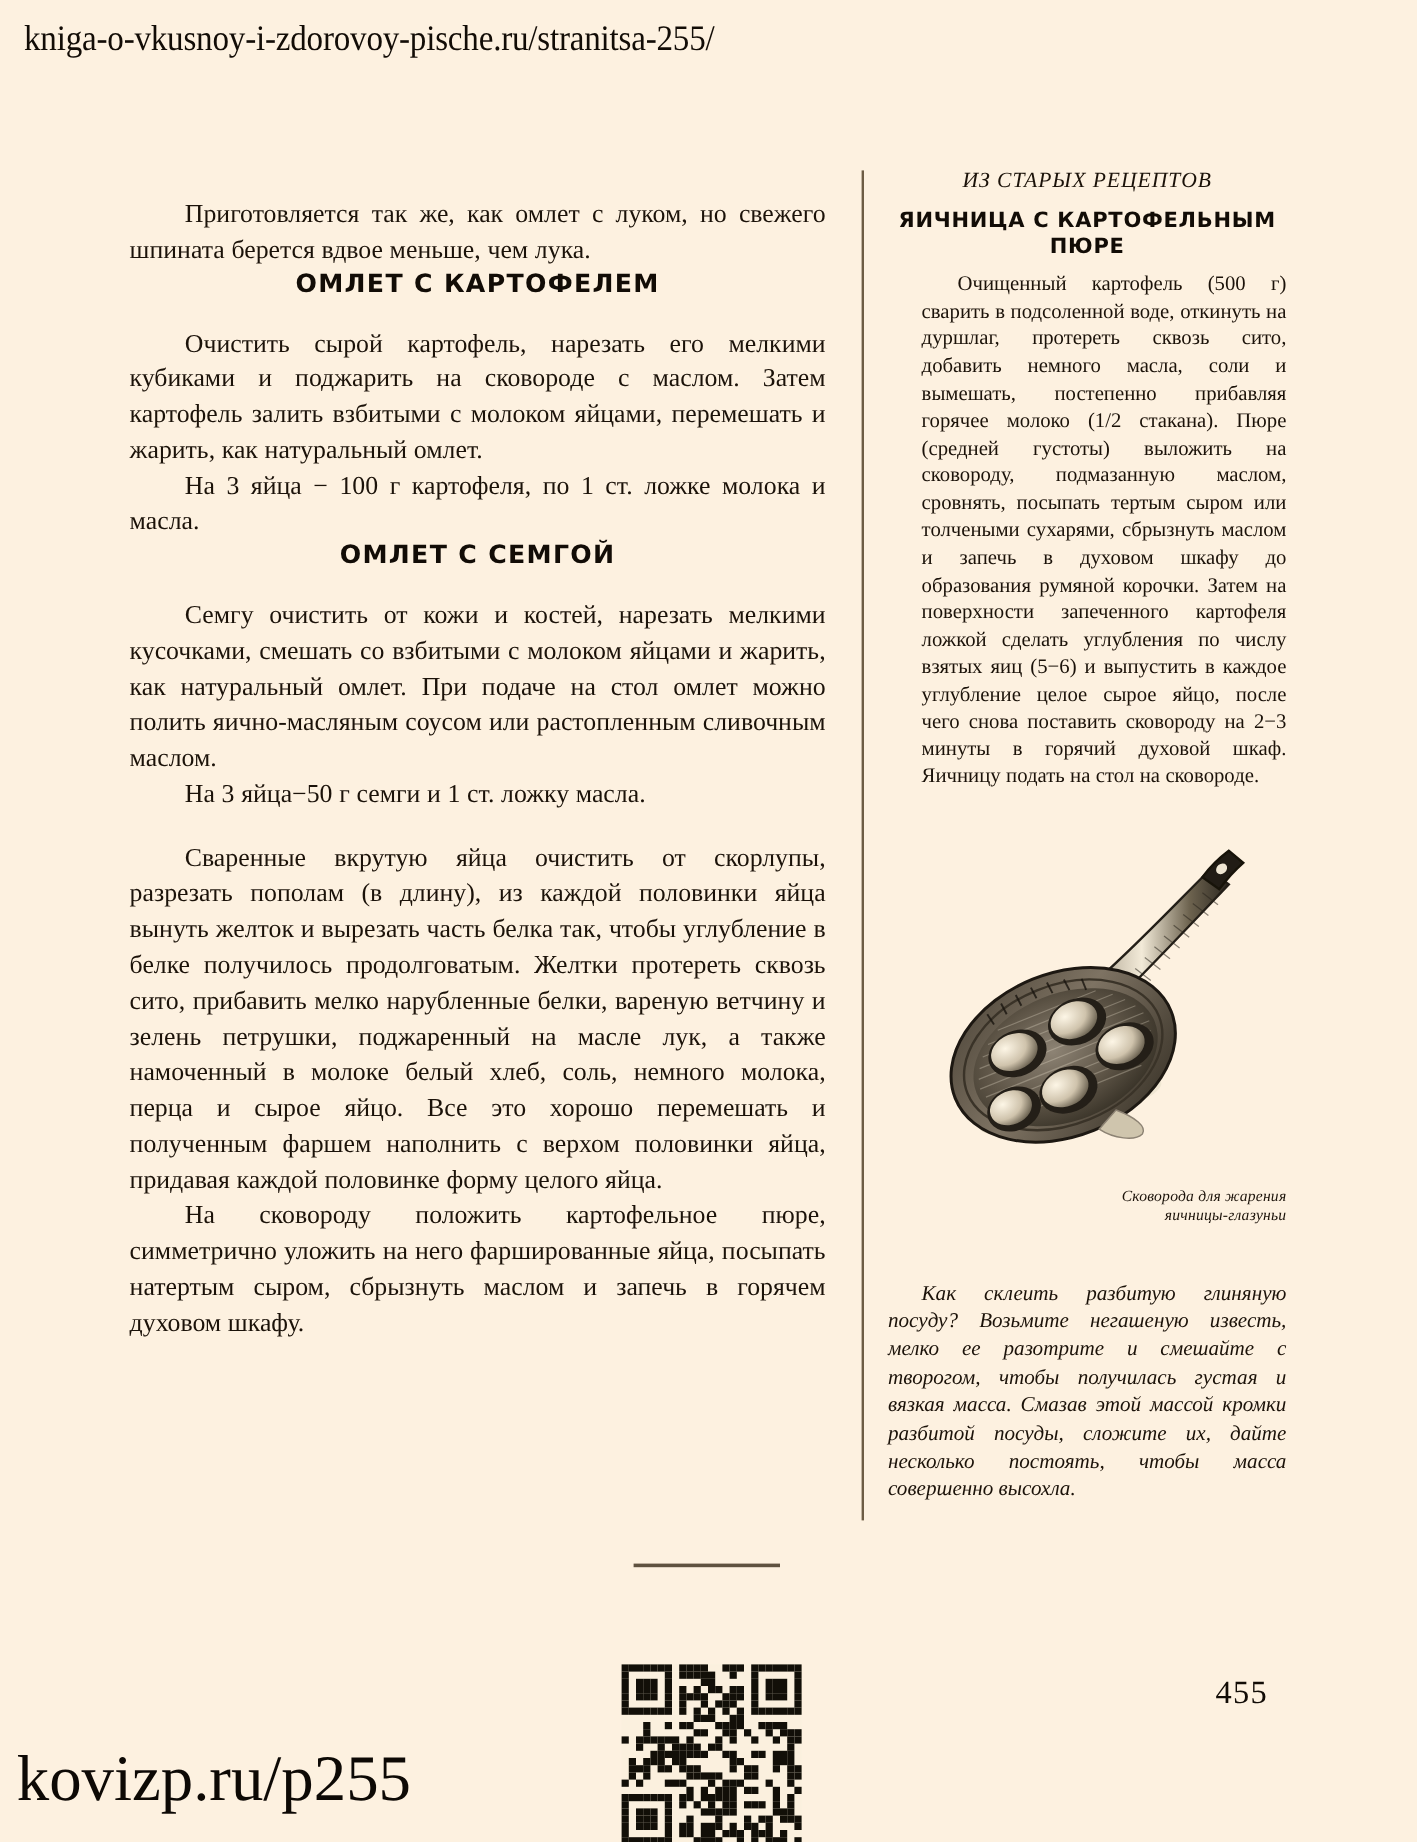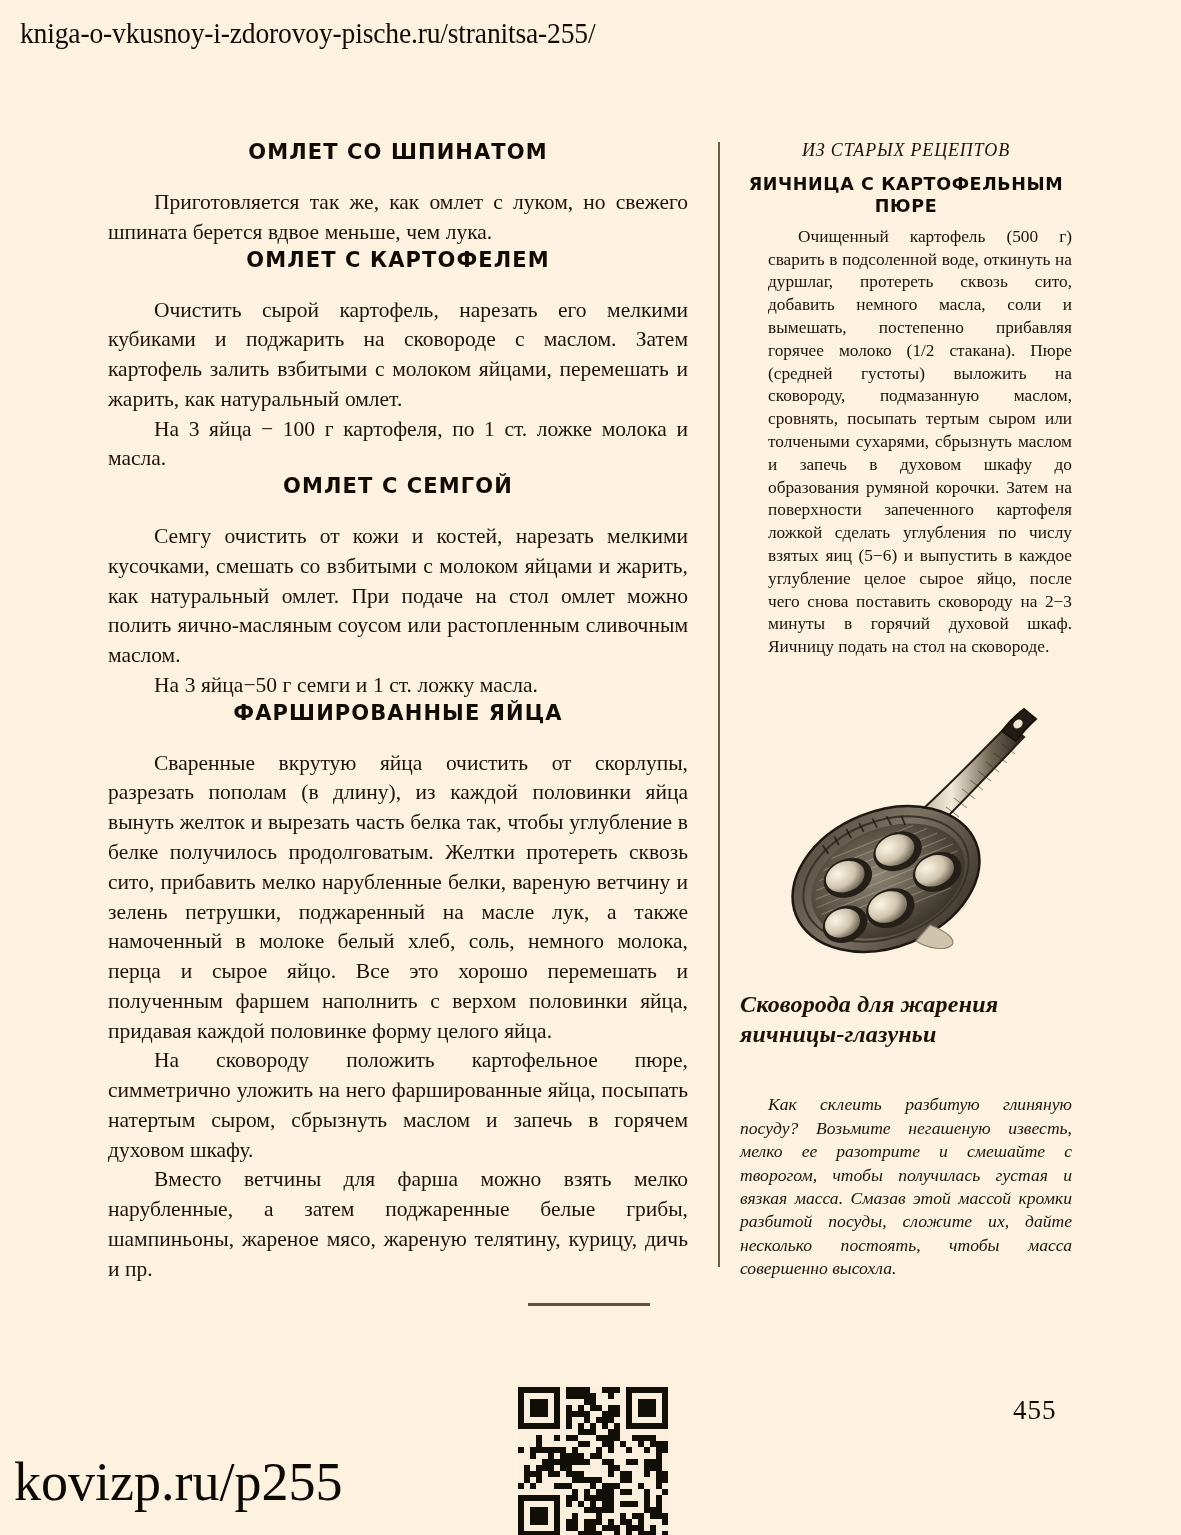--- a/index.html
+++ b/index.html
@@ -115,24 +115,24 @@
   
   .illustration {
     margin-top: 34px;
     width: 332px;
     height: 290px;
     position: relative;
   }
   .illustration svg { display: block; }
 
   .fig-caption {
-    font-size: 24px;
+    font-size: 13px;
     font-style: italic;
-    font-weight: bold;
-    text-align: left;
+    font-weight: normal;
+    text-align: right;
     line-height: 1.26;
     margin: 6px 0 0 0;
     letter-spacing: 0.2px;
   }
 
   
   .tips { margin-top: 44px; }
   p.tip {
     font-size: 17.6px;
     font-style: italic;
@@ -187,35 +187,32 @@
 </style>
 </head>
 <body>
 
 <div class="top-url">kniga-o-vkusnoy-i-zdorovoy-pische.ru/stranitsa-255/</div>
 
 <div class="page">
 
   <div class="col-left">
 
-    <h2 class="recipe-title">ОМЛЕТ СО ШПИНАТОМ</h2>
     <p class="body-par first">Приготовляется так же, как омлет с луком, но свежего шпината берется вдвое меньше, чем лука.</p>
 
     <h2 class="recipe-title sec-spacer-top">ОМЛЕТ С КАРТОФЕЛЕМ</h2>
     <p class="body-par first">Очистить сырой картофель, нарезать его мелкими кубиками и поджарить на сковороде с маслом. Затем картофель залить взбитыми с молоком яйцами, перемешать и жарить, как натуральный омлет.</p>
     <p class="body-par">На 3 яйца − 100 г картофеля, по 1 ст. ложке молока и масла.</p>
 
     <h2 class="recipe-title sec-spacer-top">ОМЛЕТ С СЕМГОЙ</h2>
     <p class="body-par first">Семгу очистить от кожи и костей, нарезать мелкими кусочками, смешать со взбитыми с молоком яйцами и жарить, как натуральный омлет. При подаче на стол омлет можно полить яично-масляным соусом или растопленным сливочным маслом.</p>
     <p class="body-par">На 3 яйца−50 г семги и 1 ст. ложку масла.</p>
 
-    <h2 class="recipe-title sec-spacer-top-lg">ФАРШИРОВАННЫЕ ЯЙЦА</h2>
     <p class="body-par first">Сваренные вкрутую яйца очистить от скорлупы, разрезать пополам (в длину), из каждой половинки яйца вынуть желток и вырезать часть белка так, чтобы углубление в белке получилось продолговатым. Желтки протереть сквозь сито, прибавить мелко нарубленные белки, вареную ветчину и зелень петрушки, поджаренный на масле лук, а также намоченный в молоке белый хлеб, соль, немного молока, перца и сырое яйцо. Все это хорошо перемешать и полученным фаршем наполнить с верхом половинки яйца, придавая каждой половинке форму целого яйца.</p>
     <p class="body-par">На сковороду положить картофельное пюре, симметрично уложить на него фаршированные яйца, посыпать натертым сыром, сбрызнуть маслом и запечь в горячем духовом шкафу.</p>
-    <p class="body-par">Вместо ветчины для фарша можно взять мелко нарубленные, а затем поджаренные белые грибы, шампиньоны, жареное мясо, жареную телятину, курицу, дичь и пр.</p>
   </div>
 
   <div class="col-divider"></div>
 
   <div class="col-right">
 
     <div class="rubric">ИЗ СТАРЫХ РЕЦЕПТОВ</div>
 
     <h2 class="recipe-title right">ЯИЧНИЦА С КАРТОФЕЛЬНЫМ ПЮРЕ</h2>
 

